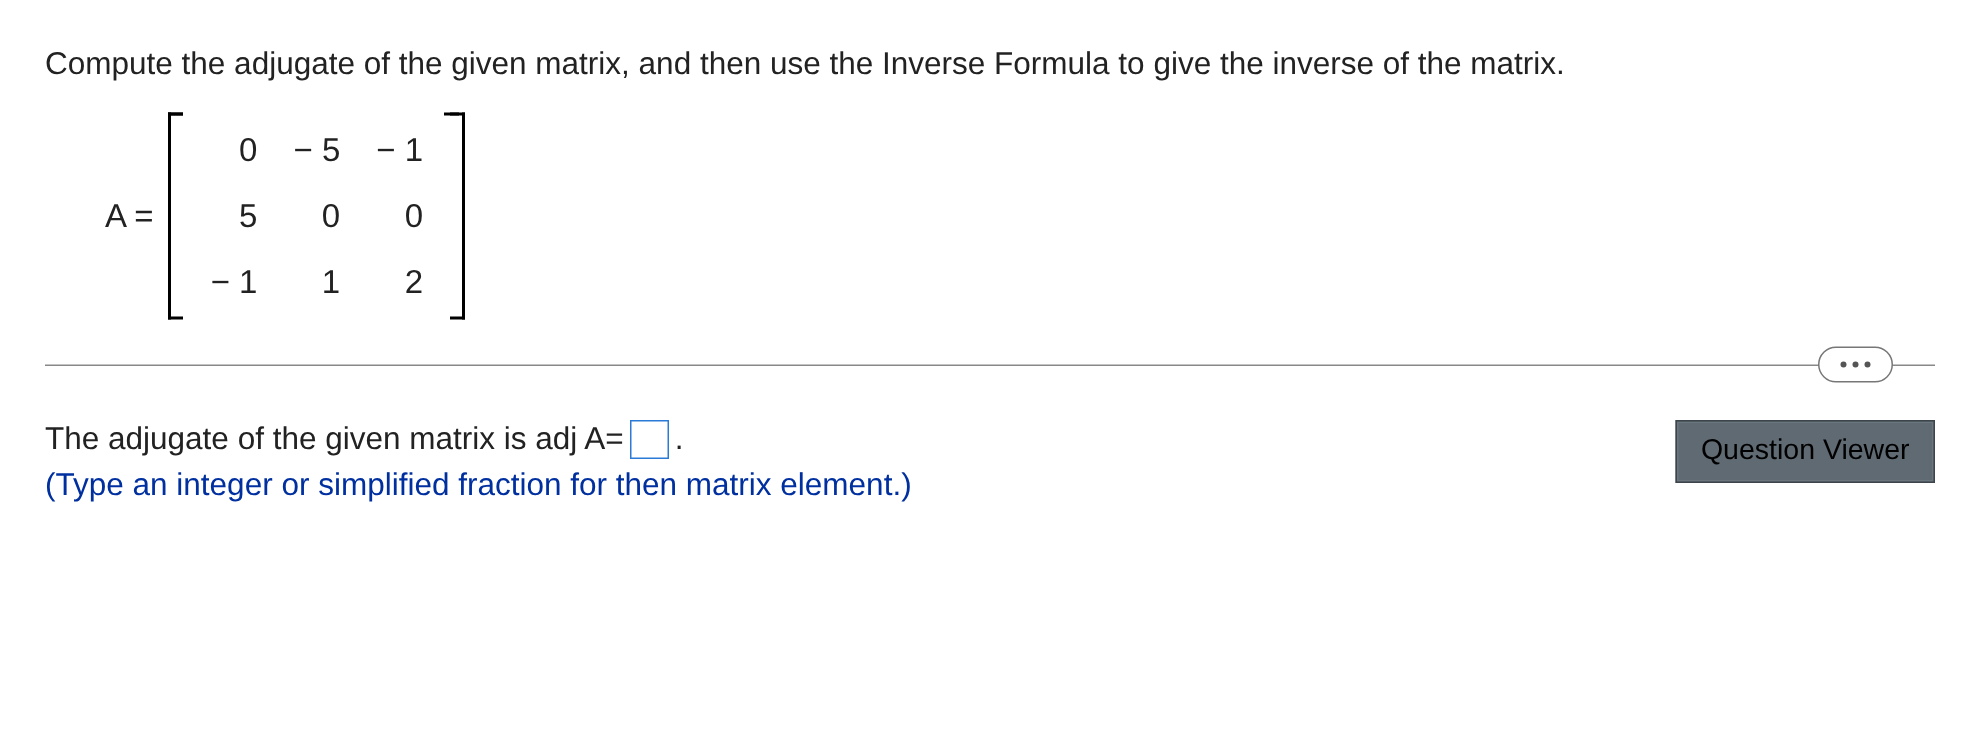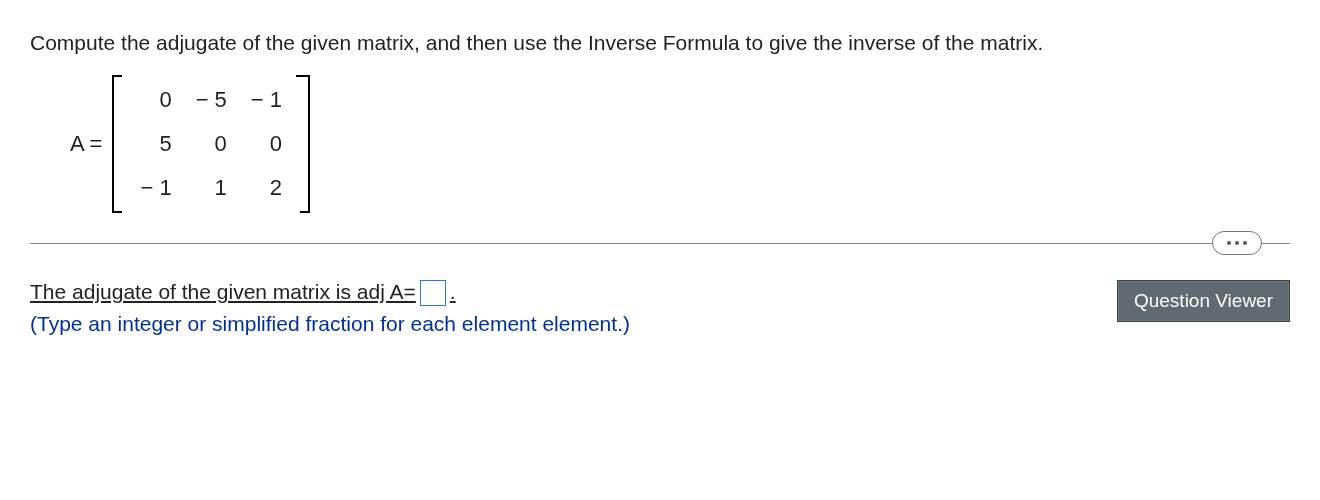--- a/index.html
+++ b/index.html
@@ -111,40 +111,40 @@
     .answer-area {
       display: flex;
       align-items: flex-start;
       justify-content: space-between;
     }
     .answer-left {
       flex: 1;
     }
     .answer-line {
       display: flex;
+      align-items: center;
       flex-wrap: wrap;
       margin-bottom: 6px;
-      text-decoration: underline;
     }
     .answer-box {
       display: inline-block;
       width: 26px;
       height: 26px;
       border: 1.5px solid #2b7bd6;
       background: #fff;
       margin: 0 4px;
       vertical-align: middle;
     }
     .hint-text {
       color: #0030a0;
       margin-top: 2px;
     }
     .question-viewer-btn {
       background: #5f6a72;
-      color: #ffffff;
+      color: #000000;
       border: 1px solid #3c454b;
       padding: 9px 16px;
       font-size: 19px;
       cursor: pointer;
       margin-left: 30px;
       white-space: nowrap;
       box-shadow: inset 0 0 0 1px rgba(255,255,255,0.08);
     }
   </style>
 </head>
@@ -186,16 +186,16 @@
   </div>
 </div>
 
 <div class="answer-area">
   <div class="answer-left">
     <div class="answer-line">
       <span>The adjugate of the given matrix is adj A=</span>
       <span class="answer-box"></span>
       <span>.</span>
     </div>
-    <div class="hint-text">(Type an integer or simplified fraction for each element element.)</div>
+    <div class="hint-text">(Type an integer or simplified fraction for then matrix element.)</div>
   </div>
   <button class="question-viewer-btn">Question Viewer</button>
 </div>
 
 </body></html>

